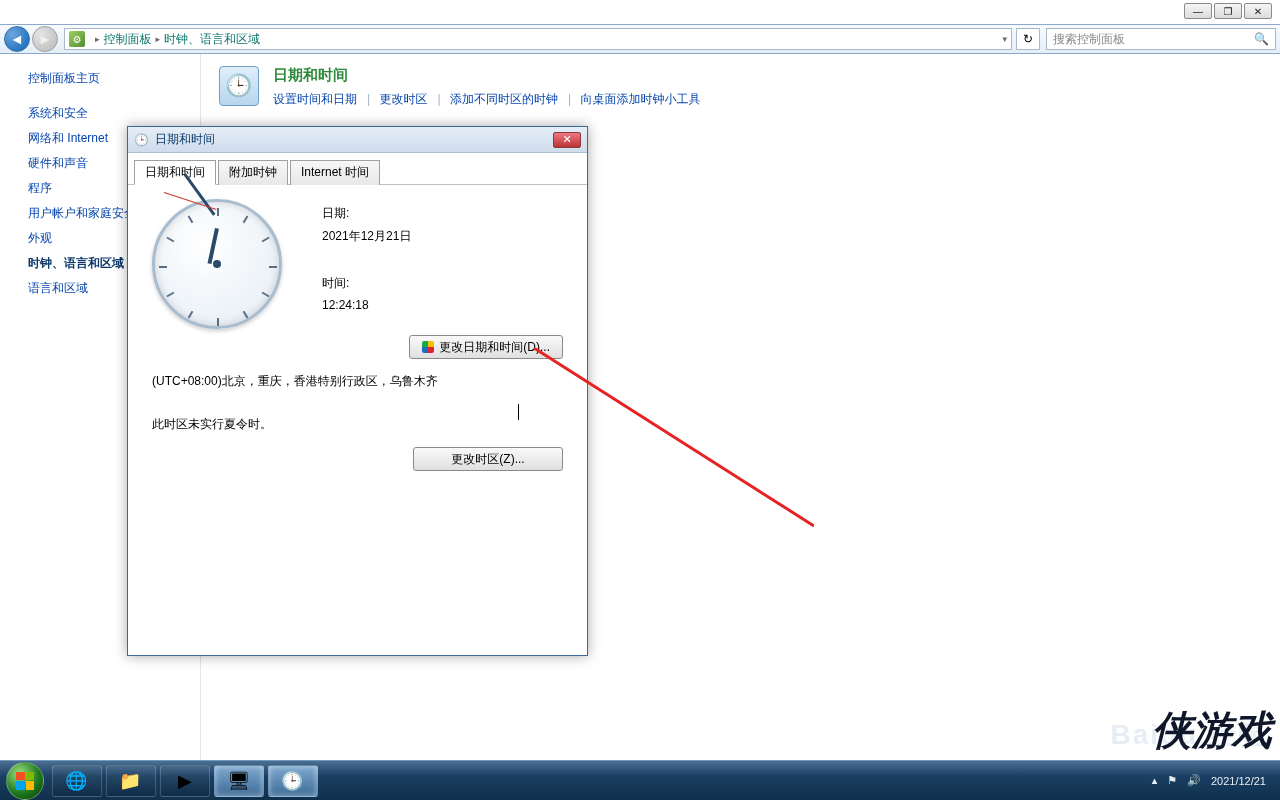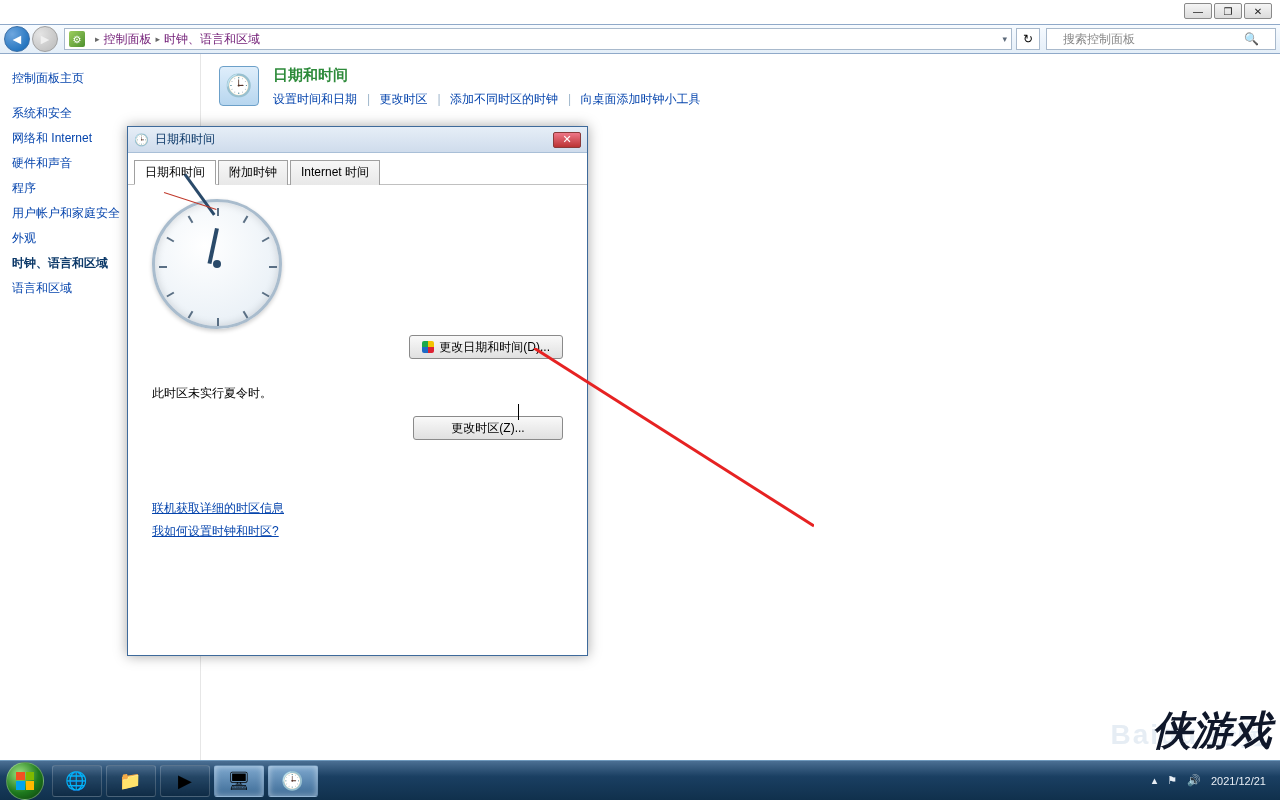--- a/index.html
+++ b/index.html
@@ -63,45 +63,45 @@
   padding: 0 4px;
   margin-right: 4px;
 }
 .addr-icon {
   width:16px;height:16px;
   background: linear-gradient(135deg,#9ecf5f,#4c8f2e);
   border-radius:2px; margin-right:6px;
   display:inline-flex;align-items:center;justify-content:center;
   color:#fff;font-size:10px;
 }
-.addr-seg { color:#701a75; }
+.addr-seg { color:#0f766e; }
 .addr-sep { color:#666; margin: 0 4px; font-size:9px;}
 .addr-dropdown {
   margin-left: auto;
   color:#5d6a7a; font-size:9px;
 }
 .refresh-btn {
   width:24px;height:22px;border:1px solid #a8b9cc;background:#fff;
   display:flex;align-items:center;justify-content:center;margin-right:6px;
 }
 .search-box {
   width:230px;height:22px;border:1px solid #a8b9cc;background:#fff;
-  display:flex;align-items:center;padding:0 16px;color:#888;
+  display:flex;align-items:center;padding:0 6px;color:#888;
 }
 .search-box .mag { margin-left:auto;color:#3a7ac0; }
 
 .content {
   position: absolute;
   top: 54px; left:0; right:0; bottom:40px;
   display:flex;
   background:#fff;
 }
 .sidebar {
   width:200px;
-  padding: 16px 12px;
+  padding: 16px 28px;
   background:#fff;
 }
 .sidebar-home { color:#0645ad; margin-bottom:18px; }
 .sidebar-item { color:#0645ad; margin:8px 0; cursor:pointer; }
 .sidebar-item.active { color:#0b3868; font-weight:bold; }
 .main {
   flex:1; padding: 12px 18px;
   border-left:1px solid #e6e6e6;
 }
 .main-header { display:flex; align-items:flex-start; gap:14px;}
@@ -338,36 +338,40 @@
           <div class="tick" style="transform:rotate(210deg)"></div>
         <div class="tick" style="transform:rotate(240deg)"></div>
           <div class="tick" style="transform:rotate(270deg)"></div>
         <div class="tick" style="transform:rotate(300deg)"></div>
           <div class="tick" style="transform:rotate(330deg)"></div>
         <div class="hand hh"></div>
           <div class="hand mm"></div>
           <div class="hand ss"></div>
           <div class="center"></div>
       </div>
+      <div class="dt-info">
+        <div class="dt-label">日期:</div>
+        <div>2021年12月21日</div>
+        <div style="height:18px"></div>
+        <div class="dt-label">时间:</div>
+        <div>12:24:18</div>
+      </div>
     </div>
     <div style="text-align:right;margin-top:6px">
       <span class="win-button">
         <span class="shield"></span>
         <span>更改日期和时间(D)...</span>
       </span>
     </div>
+    <div style="margin-top:14px">(UTC+08:00)北京，重庆，香港特别行政区，乌鲁木齐</div>
     <div style="margin-top:26px">此时区未实行夏令时。</div>
     <div style="text-align:right;margin-top:14px">
       <span class="win-button">
         <span>更改时区(Z)...</span>
       </span>
-    </div>
-    <div style="margin-top:60px">
-      <span class="dlg-link">联机获取详细的时区信息</span><br>
-      <span class="dlg-link" style="margin-top:6px">我如何设置时钟和时区?</span>
     </div>
   </div>
 </div>
 
 <svg class="arrow-line">
   <defs>
       <marker id="ah" markerWidth="10" markerHeight="8" refX="1" refY="4" orient="auto">
     <polygon points="10 0, 0 4, 10 8" fill="#e62222"></polygon>
       </marker>
     </defs>

